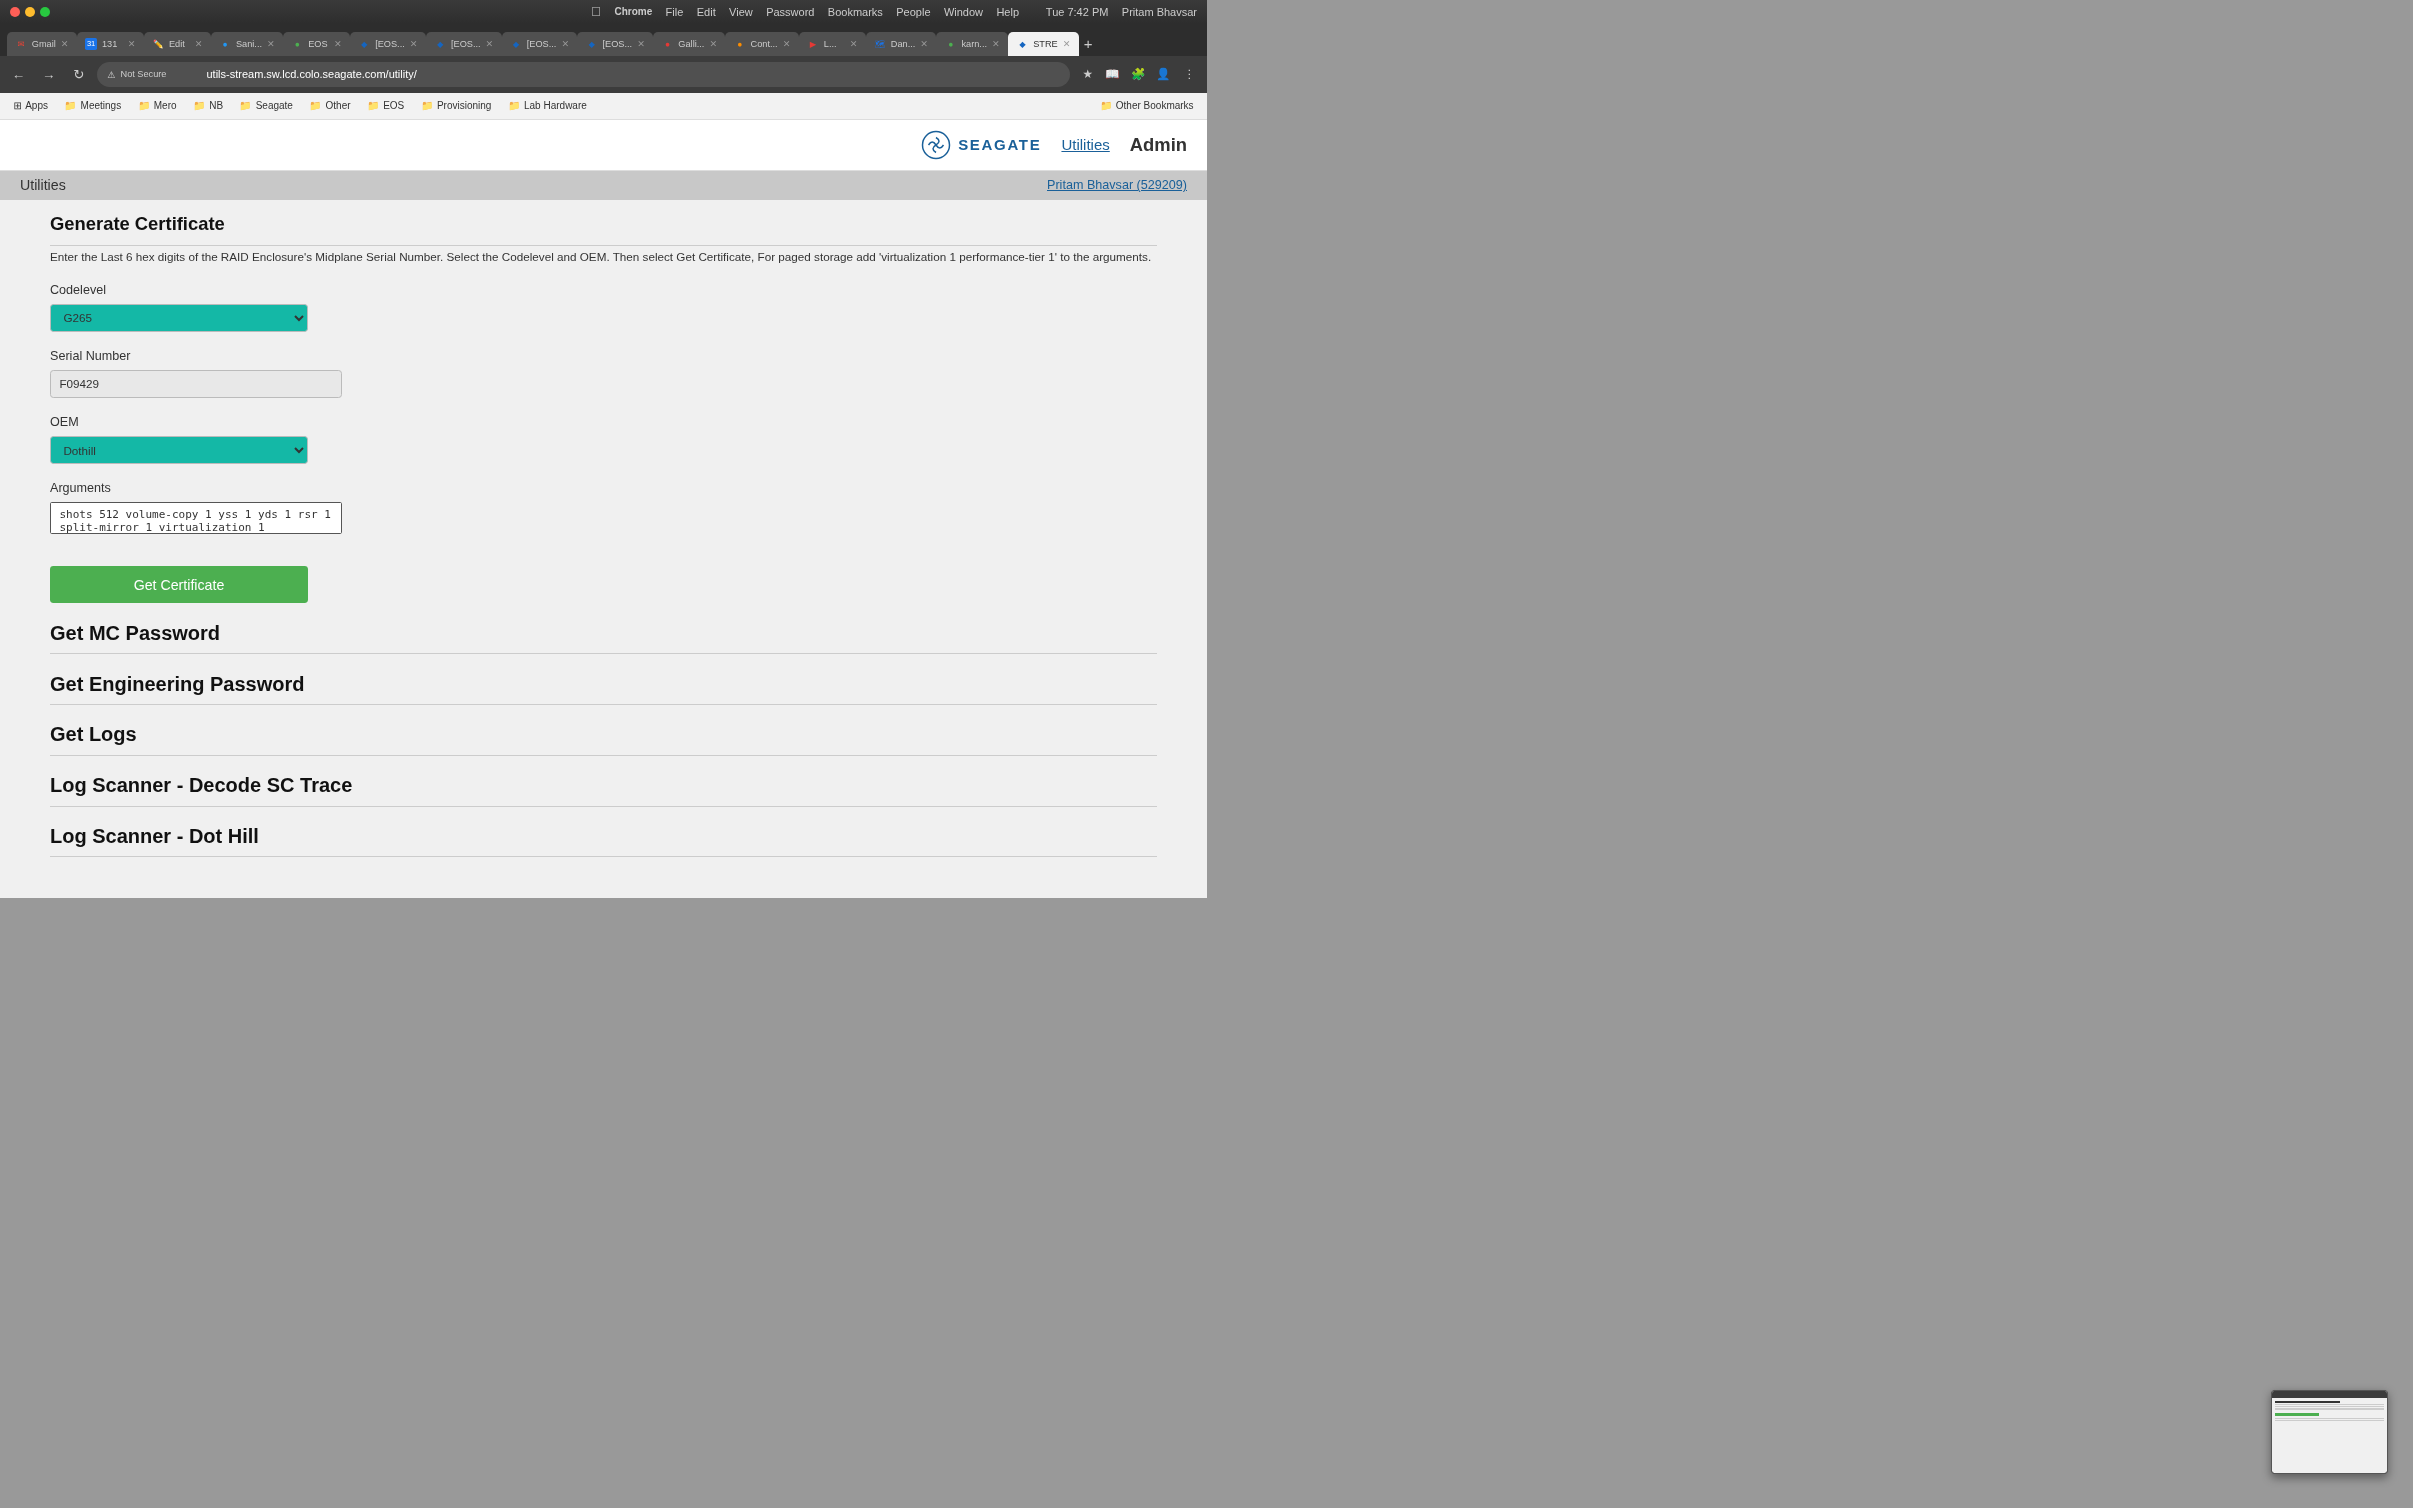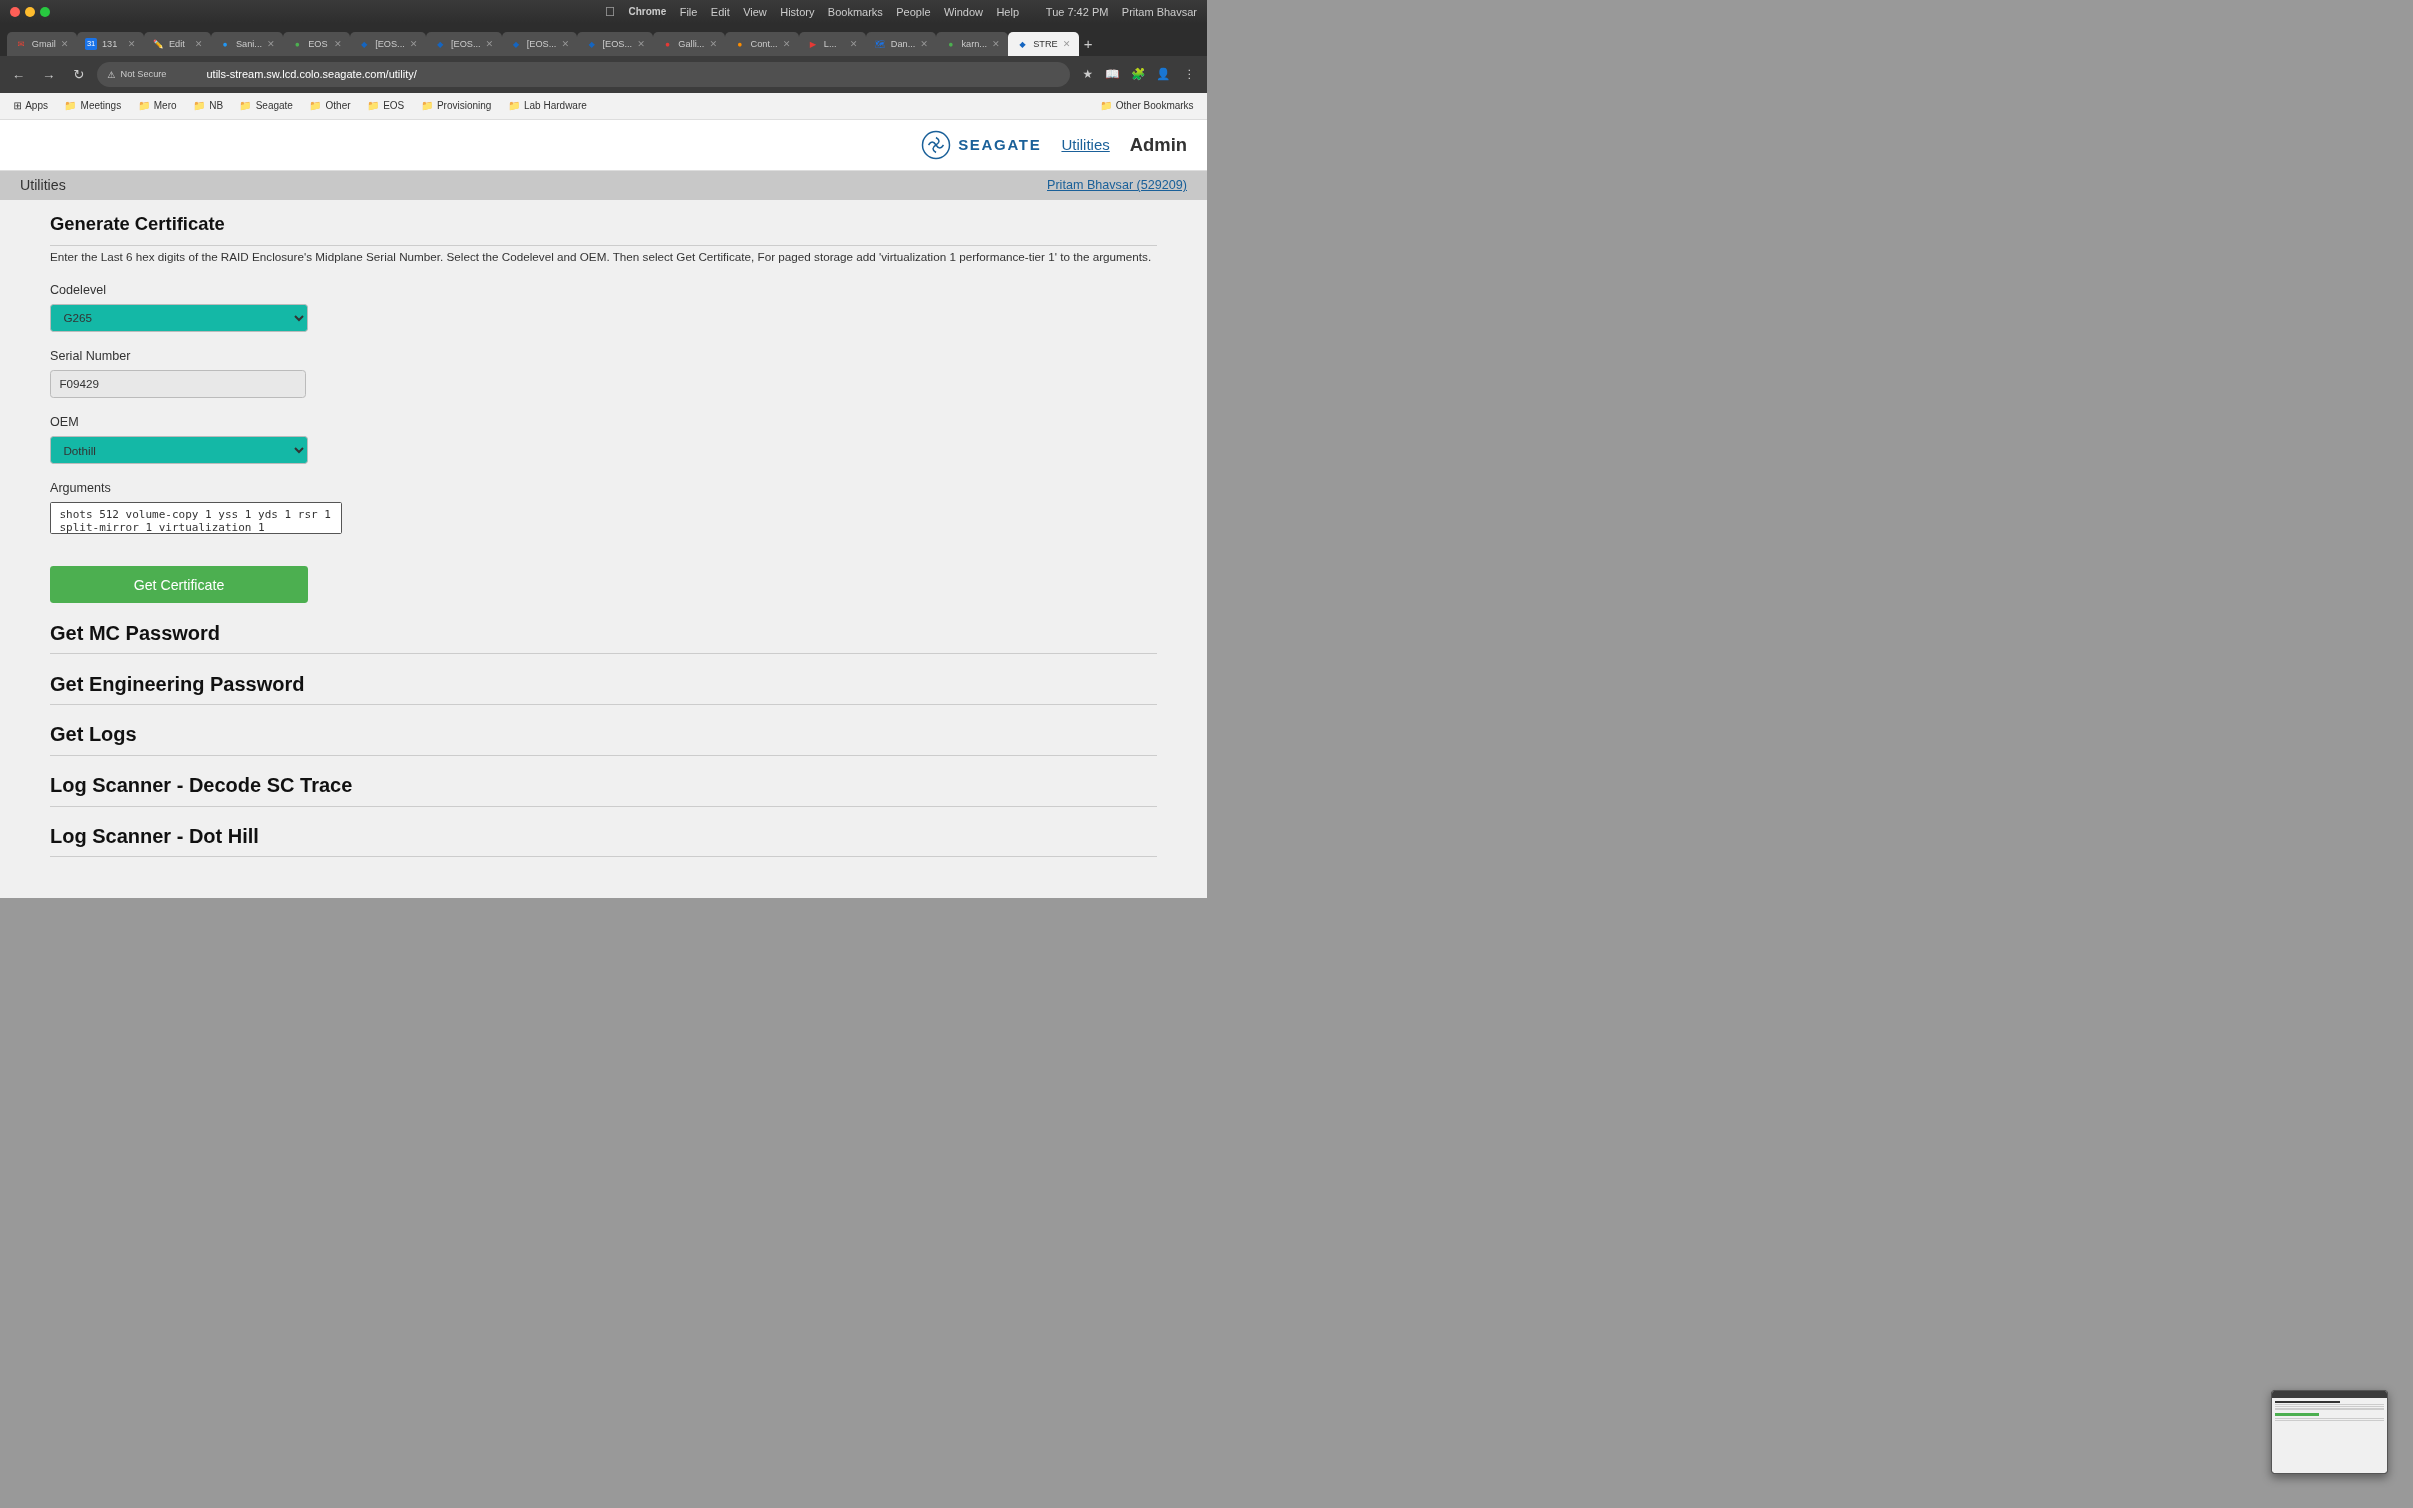--- a/index.html
+++ b/index.html
@@ -304,21 +304,21 @@
       padding: 3.4px 8.4px;
       border: 0.8px solid #bbb;
       border-radius: 3.4px;
       background: #14b8a6;
       font-size: 11.7px;
       color: #333;
       cursor: pointer;
       appearance: auto;
     }
     .form-input {
-      width: 256px;
+      width: 292px;
       height: 28.5px;
       padding: 3.4px 8.4px;
       border: 0.8px solid #bbb;
       border-radius: 3.4px;
       background: #e8e8e8;
       font-size: 11.7px;
       color: #333;
     }
     .form-textarea {
       width: 292px;
@@ -393,21 +393,21 @@
     <div class="traffic-light tl-close"></div>
     <div class="traffic-light tl-min"></div>
     <div class="traffic-light tl-max"></div>
   </div>
   <div class="titlebar-right">
     <span style="font-size:13.4px;"></span>
     <span style="font-weight:600;">Chrome</span>
     <span style="color:#ccc;font-size:11px;">File</span>
     <span style="color:#ccc;font-size:11px;">Edit</span>
     <span style="color:#ccc;font-size:11px;">View</span>
-    <span style="color:#ccc;font-size:11px;">History</span>
+    <span style="color:#ccc;font-size:11px;">Password</span>
     <span style="color:#ccc;font-size:11px;">Bookmarks</span>
     <span style="color:#ccc;font-size:11px;">People</span>
     <span style="color:#ccc;font-size:11px;">Window</span>
     <span style="color:#ccc;font-size:11px;">Help</span>
     <span style="flex:1"></span>
     <span style="color:#ccc;font-size:11px;">Tue 7:42 PM</span>
     <span style="color:#ccc;font-size:11px;">Pritam Bhavsar</span>
   </div>
 </div>
 

